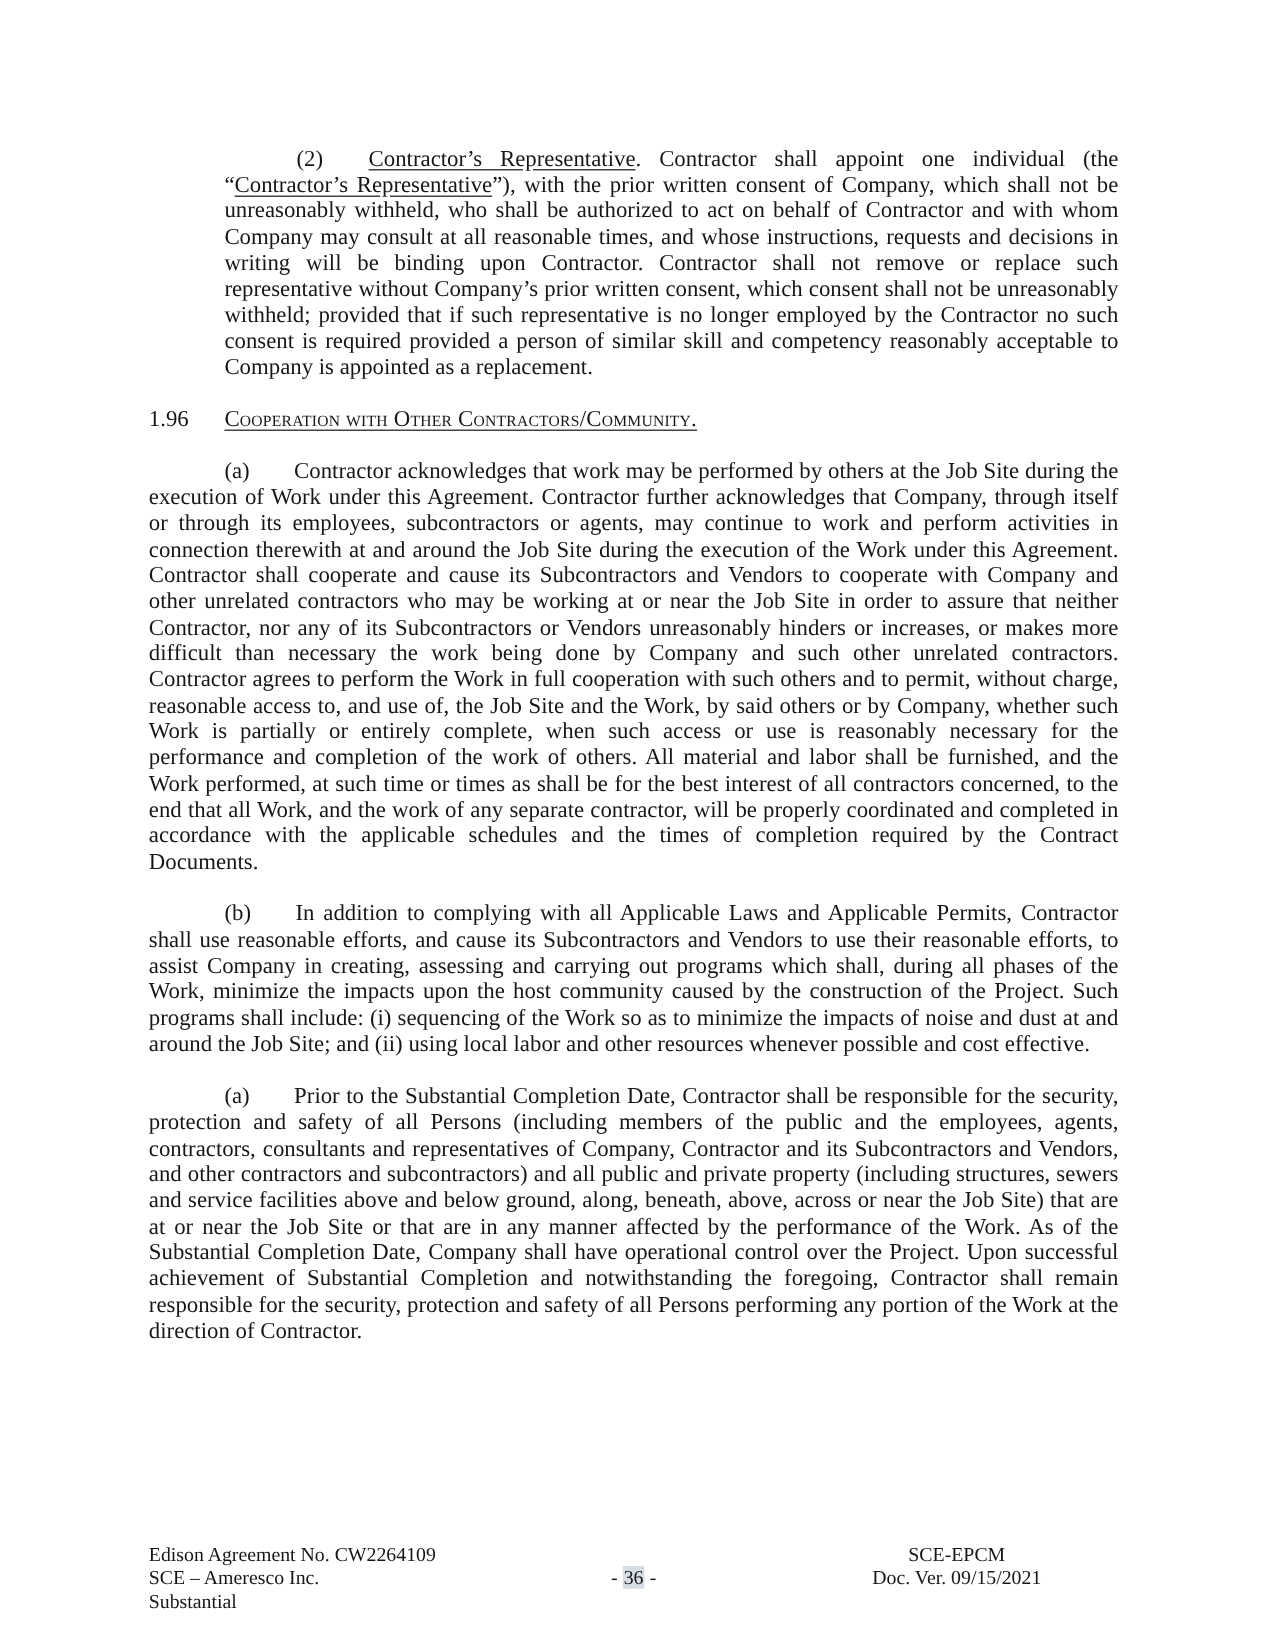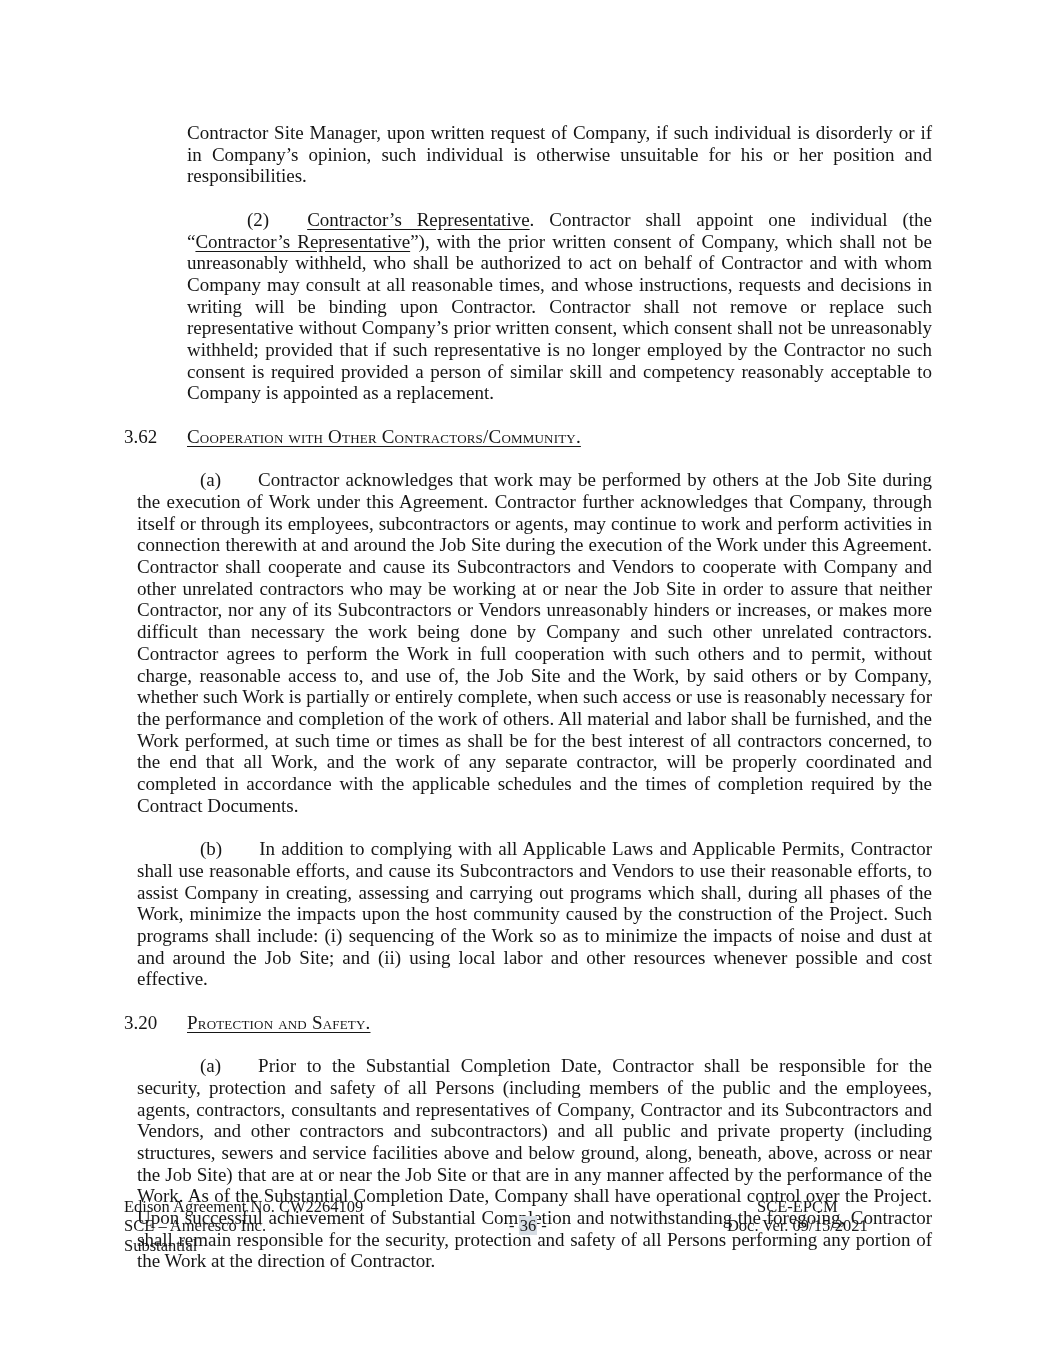--- a/index.html
+++ b/index.html
@@ -11,62 +11,60 @@
     color:#161616;
     overflow:hidden;
   }
   .content {
     position:absolute; left:124px; top:122px; width:808px;
     font-size:19px; line-height:21.7px;
   }
   .content p { margin:0 0 21.7px 0; text-align:justify; }
   p.intro { margin-left:63px; }
   p.para2 { margin-left:63px; text-indent:60px; }
-  p.body-para { text-indent:63px;margin-left:13px; }
+  p.body-para { text-indent:63px; }
   .tab { display:inline-block; width:38px; }
   .tab-a { display:inline-block; width:37px; }
   .u { text-decoration:underline; text-underline-offset:3px; }
   p.heading { text-align:left; margin-bottom:21.7px; }
   .sec-num { display:inline-block; width:63px; text-indent:0; }
   .sec-title {
     font-variant:small-caps;
     letter-spacing:0.2px;
     text-decoration:underline;
     text-underline-offset:3px;
     margin-top:40px;
   }
   .footer {
-    position:absolute; left:124px; top:1197px; width:808px;
+    position:absolute; left:124px; top:1286px; width:808px;
     font-size:16.5px; line-height:19.4px;
     display:flex;
   }
   .footer-col { flex:1 1 0; }
   .footer-center { text-align:center; }
   .footer-right { text-align:center; }
   .footer-spacer { height:19.4px; }
   .pg-highlight { background:#d7dde4; padding:0 1px; }
 </style>
 </head>
 <body>
 
 <div class="page">
 
   <div class="content">
 
-    <p class="intro">Contractor Site Manager, upon written request of Company, if such individual is disorderly or if in Company’s opinion, such individual is otherwise unsuitable for his or her position and responsibilities.</p>
 
     <p class="para2"><span>(2)</span><span class="tab"></span><span class="u">Contractor’s Representative</span><span>.  Contractor shall appoint one individual (the </span><span>“</span><span class="u">Contractor’s Representative</span><span>”), with the prior written consent of Company, which shall not be unreasonably withheld, who shall be authorized to act on behalf of Contractor and with whom Company may consult at all reasonable times, and whose instructions, requests and decisions in writing will be binding upon Contractor.  Contractor shall not remove or replace such representative without Company’s prior written consent, which consent shall not be unreasonably withheld; provided that if such representative is no longer employed by the Contractor no such consent is required provided a person of similar skill and competency reasonably acceptable to Company is appointed as a replacement.</span></p>
 
-    <p class="heading"><span class="sec-num">3.62</span><span class="sec-title">Cooperation with Other Contractors/Community.</span></p>
+    <p class="heading"><span class="sec-num">1.96</span><span class="sec-title">Cooperation with Other Contractors/Community.</span></p>
 
     <p class="body-para"><span>(a)</span><span class="tab-a"></span><span>Contractor acknowledges that work may be performed by others at the Job Site during the execution of Work under this Agreement.  Contractor further acknowledges that Company, through itself or through its employees, subcontractors or agents, may continue to work and perform activities in connection therewith at and around the Job Site during the execution of the Work under this Agreement.  Contractor shall cooperate and cause its Subcontractors and Vendors to cooperate with Company and other unrelated contractors who may be working at or near the Job Site in order to assure that neither Contractor, nor any of its Subcontractors or Vendors unreasonably hinders or increases, or makes more difficult than necessary the work being done by Company and such other unrelated contractors.  Contractor agrees to perform the Work in full cooperation with such others and to permit, without charge, reasonable access to, and use of, the Job Site and the Work, by said others or by Company, whether such Work is partially or entirely complete, when such access or use is reasonably necessary for the performance and completion of the work of others.  All material and labor shall be furnished, and the Work performed, at such time or times as shall be for the best interest of all contractors concerned, to the end that all Work, and the work of any separate contractor, will be properly coordinated and completed in accordance with the applicable schedules and the times of completion required by the Contract Documents.</span></p>
 
     <p class="body-para"><span>(b)</span><span class="tab-a"></span><span>In addition to complying with all Applicable Laws and Applicable Permits, Contractor shall use reasonable efforts, and cause its Subcontractors and Vendors to use their reasonable efforts, to assist Company in creating, assessing and carrying out programs which shall, during all phases of the Work, minimize the impacts upon the host community caused by the construction of the Project.  Such programs shall include:  (i) sequencing of the Work so as to minimize the impacts of noise and dust at and around the Job Site; and (ii) using local labor and other resources whenever possible and cost effective.</span></p>
 
-    <p class="heading"><span class="sec-num">3.20</span><span class="sec-title">Protection and Safety.</span></p>
 
     <p class="body-para"><span>(a)</span><span class="tab-a"></span><span>Prior to the Substantial Completion Date, Contractor shall be responsible for the security, protection and safety of all Persons (including members of the public and the employees, agents, contractors, consultants and representatives of Company, Contractor and its Subcontractors and Vendors, and other contractors and subcontractors) and all public and private property (including structures, sewers and service facilities above and below ground, along, beneath, above, across or near the Job Site) that are at or near the Job Site or that are in any manner affected by the performance of the Work.  As of the Substantial Completion Date, Company shall have operational control over the Project.  Upon successful achievement of Substantial Completion and notwithstanding the foregoing, Contractor shall remain responsible for the security, protection and safety of all Persons performing any portion of the Work at the direction of Contractor.</span></p>
 
   </div>
 
   <div class="footer">
     <div class="footer-col footer-left">
       <div>Edison Agreement No. CW2264109</div>
       <div>SCE – Ameresco Inc.</div>
       <div>Substantial</div>

